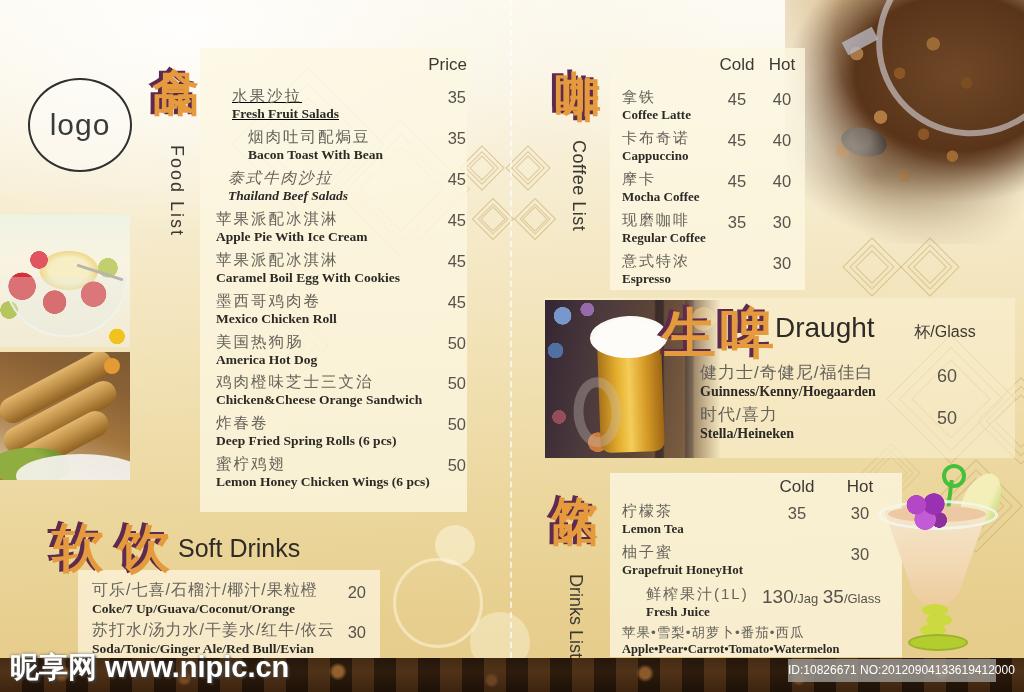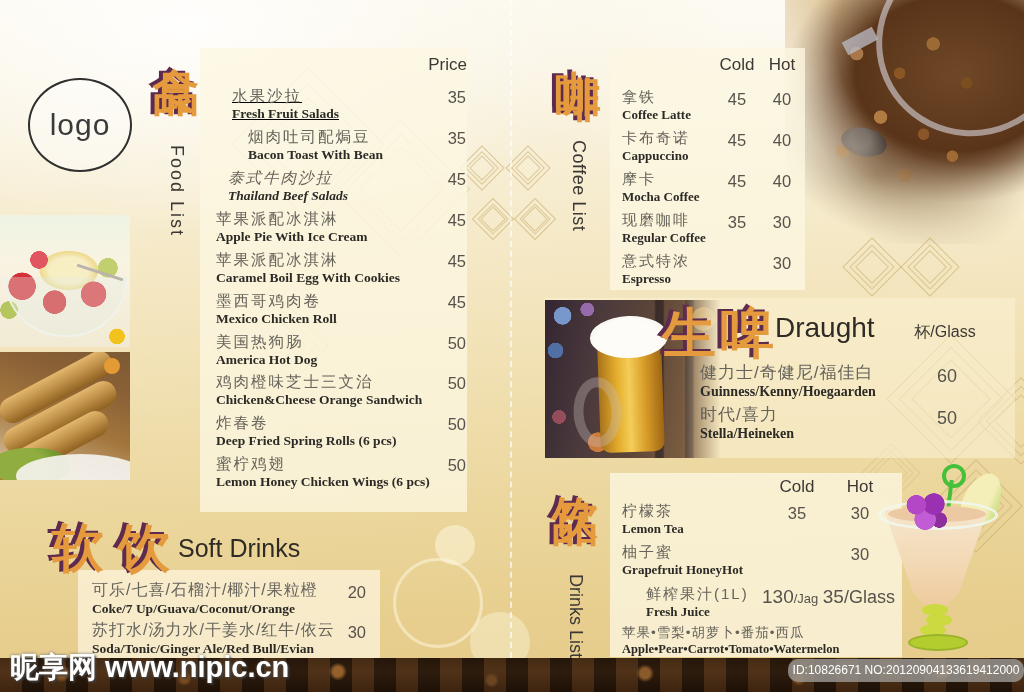--- a/index.html
+++ b/index.html
@@ -123,22 +123,22 @@
       radial-gradient(circle 10px at 18% 60%,#7a4a1f 40%,transparent 75%),
       radial-gradient(circle 12px at 33% 40%,#93602c 40%,transparent 75%),
       radial-gradient(circle 10px at 48% 65%,#6b4423 40%,transparent 75%),
       radial-gradient(circle 12px at 63% 45%,#8a5a2b 40%,transparent 75%),
       radial-gradient(circle 10px at 78% 60%,#7a4a1f 40%,transparent 75%),
       radial-gradient(circle 12px at 92% 40%,#93602c 40%,transparent 75%),
       repeating-linear-gradient(90deg,rgba(120,75,35,.35) 0 22px,rgba(30,18,8,.45) 22px 44px),
       linear-gradient(180deg,#2a1a0c,#3a2512 40%,#1d0f05);}
   .wm-site{position:absolute;left:10px;top:648px;z-index:7;font-weight:700;font-size:29px;color:#fff;
     text-shadow:0 0 3px rgba(90,90,90,.9),2px 2px 2px rgba(60,60,60,.7);white-space:nowrap;}
-  .wm-id{position:absolute;left:788px;top:659px;width:236px;height:23px;z-index:7;background:rgba(152,148,142,.85);
-    color:#fff;font-size:12px;line-height:23px;text-align:center;white-space:nowrap;border-radius:10px;}
+  .wm-id{position:absolute;left:788px;top:659px;width:208px;height:23px;z-index:7;background:rgba(152,148,142,.85);
+    color:#fff;font-size:12px;line-height:23px;text-align:center;white-space:nowrap;}
   .nowrap{white-space:nowrap;}
 </style>
 </head>
 <body>
 
 <div class="page">
 
   <div class="dia faint" style="left:254px;top:90px;width:106px;height:106px;"></div>
   <div class="dia faint" style="left:352px;top:140px;width:96px;height:96px;"></div>
   <div class="dia faint" style="left:230px;top:305px;width:80px;height:80px;"></div>
@@ -309,21 +309,21 @@
     <div class="i-en" style="font-size:13px;">Grapefruit HoneyHot</div>
   </div>
   <span class="price" style="left:775px;top:545px;width:44px;text-align:center;"></span>
   <span class="price" style="left:838px;top:545px;width:44px;text-align:center;">30</span>
   <div class="item" style="left:622px;top:584px;margin-left:24px;">
     <div class="i-zh" style="font-size:15px;">鲜榨果汁(1L)</div>
     <div class="i-en" style="font-size:13px;">Fresh Juice</div>
   </div>
   <div class="item nowrap" style="left:762px;top:586px;color:#57534c;">
     <span style="font-size:19px;">130</span><span style="font-size:13px;">/Jag</span>
-    <span style="font-size:19px;">35</span><span style="font-size:18px;">/Glass</span>
+    <span style="font-size:19px;">35</span><span style="font-size:13px;">/Glass</span>
   </div>
   <div class="item i-en" style="left:622px;top:641px;font-size:12.5px;">Apple•Pear•Carrot•Tomato•Watermelon</div>
   <div class="item i-zh" style="left:622px;top:623px;font-size:13.5px;letter-spacing:1px;">苹果•雪梨•胡萝卜•番茄•西瓜</div>
 
   <div class="photo photo-juice">
     <div class="melon"></div>
     <div class="straw-loop"></div>
     <div class="straw-stem"></div>
     <div class="cup"></div>
     <div class="rim"></div>

